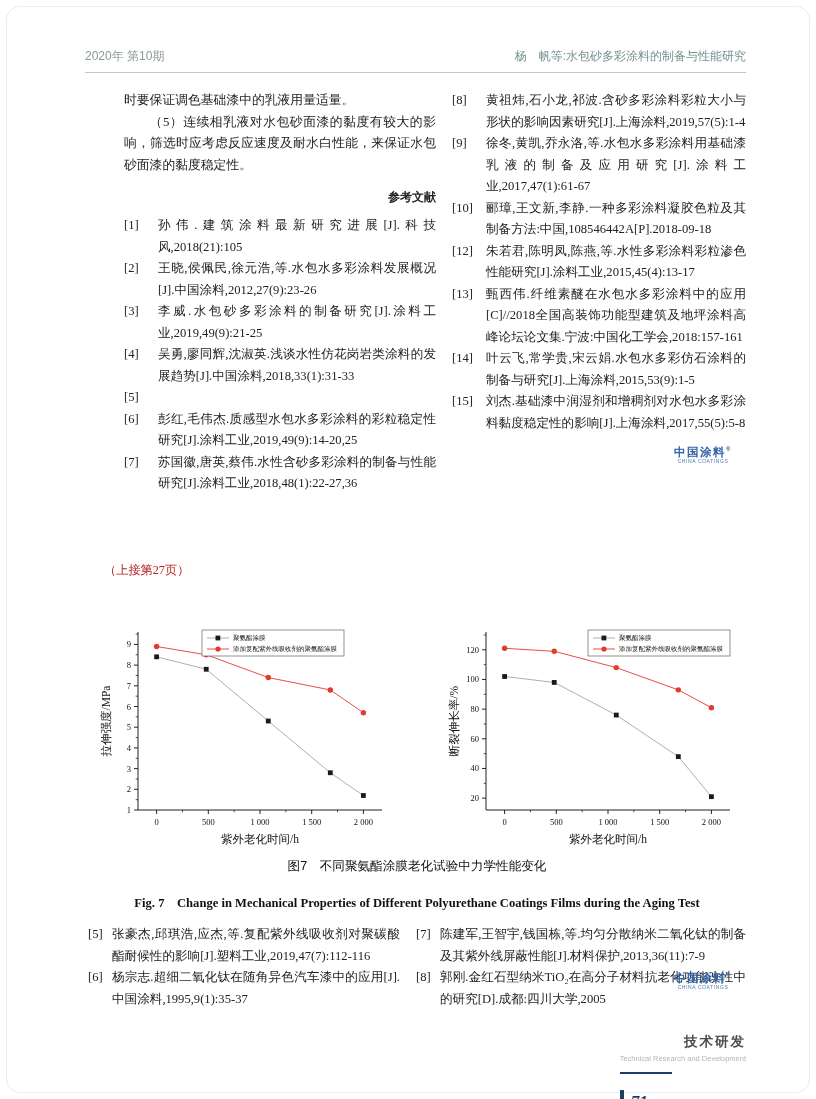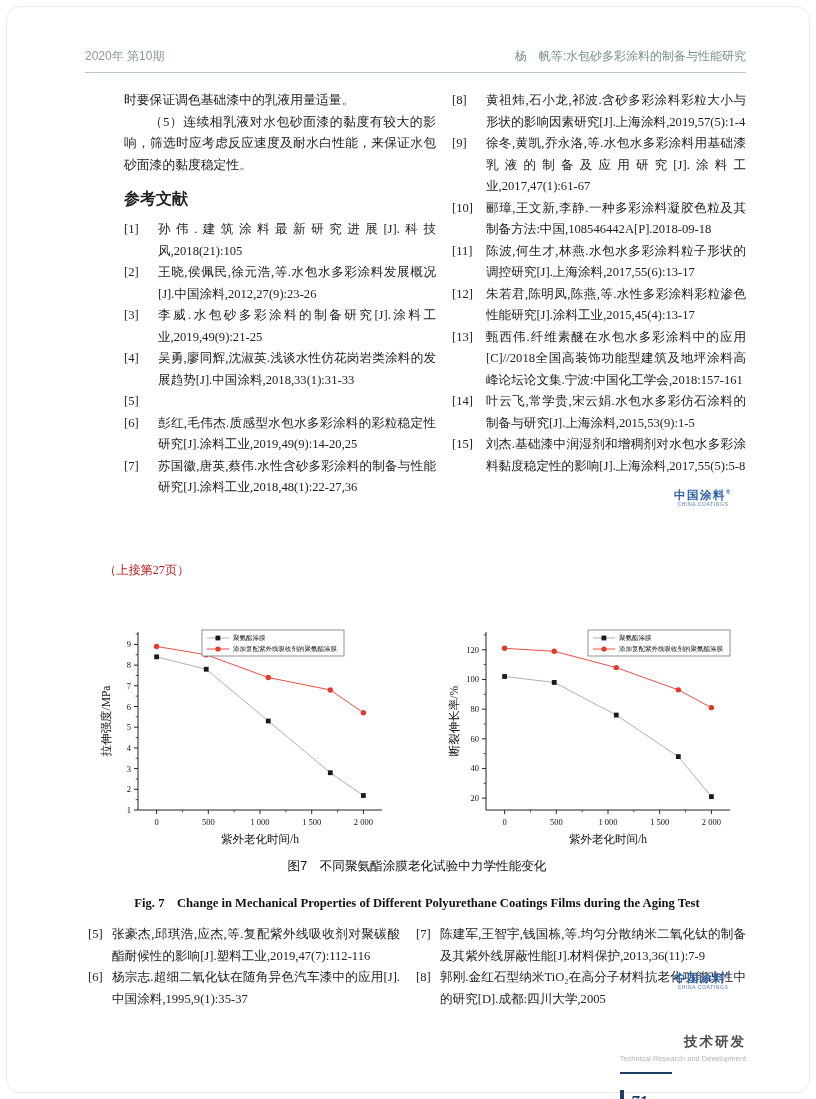--- a/index.html
+++ b/index.html
@@ -19,21 +19,21 @@
     font-size:12px;color:#8a9899;
   }
   .header .running{color:#74908f;}
 
   
   .top-cols{position:absolute;top:90px;left:88px;right:70px;display:flex;gap:16px;margin-left:36px;}
   .col-left{width:312px;flex:0 0 312px;}
   .col-right{flex:1;}
   .body-p{margin:0;font-size:12.8px;line-height:21.5px;text-align:justify;}
   .indent{text-indent:2em;}
-  .ref-heading{margin:13px 0 9px;text-align:left;font-size:16px;font-weight:bold;}
+  .ref-heading{margin:13px 0 9px;text-align:right;font-size:12px;font-weight:bold;}
   .ref-item{display:flex;font-size:12.6px;line-height:21.5px;}
   .ref-item .ref-no{flex:0 0 34px;}
   .ref-text{flex:1;text-align:justify;}
   .bottom-cols .ref-item .ref-no{flex:0 0 24px;}
 
   
   .logo{margin:12px 14px 0 auto;width:max-content;text-align:center;line-height:1.1;}
   .logo-zh{color:#2f62a7;font-weight:bold;font-size:11.5px;letter-spacing:1.5px;
     font-family:"Liberation Sans","DejaVu Sans",sans-serif;}
   .logo-zh sup{font-size:6px;}
@@ -128,24 +128,20 @@
         <div class="ref-item">
           <span class="ref-no">[9]</span>
           <span class="ref-text">徐冬,黄凯,乔永洛,等.水包水多彩涂料用基础漆乳液的制备及应用研究[J].涂料工业,2017,47(1):61-67</span>
         </div>
 
         <div class="ref-item">
           <span class="ref-no">[10]</span>
           <span class="ref-text">郦璋,王文新,李静.一种多彩涂料凝胶色粒及其制备方法:中国,108546442A[P].2018-09-18</span>
         </div>
 
-        <div class="ref-item">
-          <span class="ref-no">[11]</span>
-          <span class="ref-text">陈波,何生才,林燕.水包水多彩涂料粒子形状的调控研究[J].上海涂料,2017,55(6):13-17</span>
-        </div>
 
         <div class="ref-item">
           <span class="ref-no">[12]</span>
           <span class="ref-text">朱若君,陈明凤,陈燕,等.水性多彩涂料彩粒渗色性能研究[J].涂料工业,2015,45(4):13-17</span>
         </div>
 
         <div class="ref-item">
           <span class="ref-no">[13]</span>
           <span class="ref-text">甄西伟.纤维素醚在水包水多彩涂料中的应用[C]//2018全国高装饰功能型建筑及地坪涂料高峰论坛论文集.宁波:中国化工学会,2018:157-161</span>
         </div>

